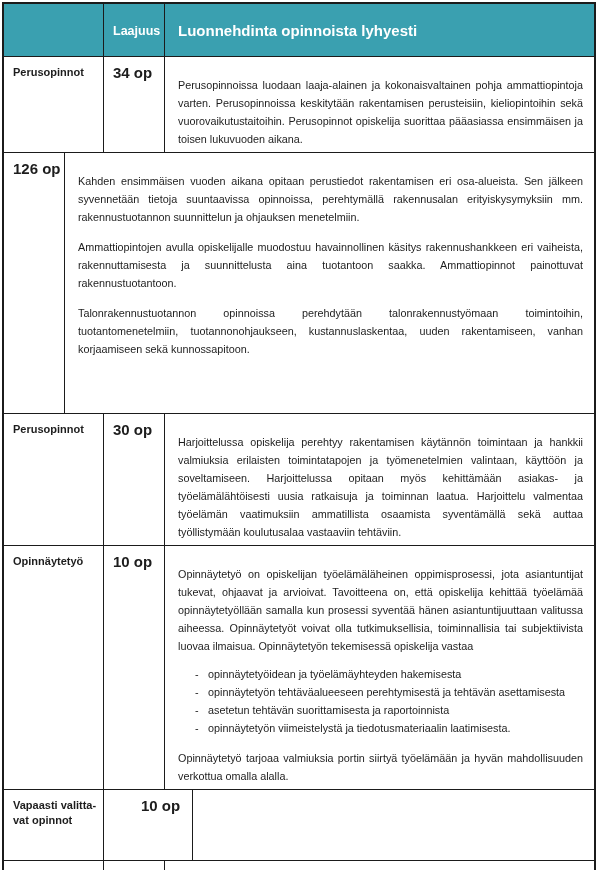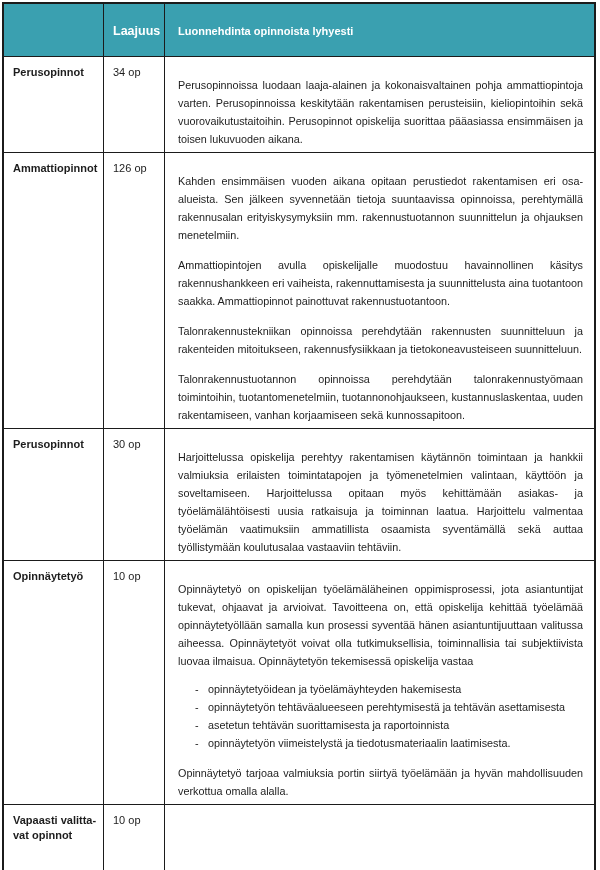--- a/index.html
+++ b/index.html
@@ -45,22 +45,22 @@
     font-weight: bold;
     font-size: 11px;
     line-height: 15px;
     white-space: pre-line;
   }
   .c2 {
     width: 61px;
     flex: 0 0 61px;
     border-right: 1.5px solid #1b1b1b;
     padding: 8px 3px 4px 9px;
-    font-weight: normal;
-    font-size: 11px;
+    font-weight: bold;
+    font-size: 15px;
     line-height: 15px;
   }
   .c3 {
     flex: 1 1 auto;
     padding: 7px 11px 4px 13px;
     font-size: 10.8px;
     line-height: 18px;
     text-align: justify;
   }
   .header-row {
@@ -72,21 +72,21 @@
     display: flex;
     align-items: center;
     font-weight: bold;
     padding-top: 2px;
     padding-bottom: 0;
   }
   .header-row .c2 {
     font-size: 12.5px;
   }
   .header-row .c3 {
-    font-size: 11px;
+    font-size: 15px;
     text-align: left;
   }
   .c3 p {
     margin: 12px 0 10px 0;
   }
   .c3 p:last-child {
     margin-bottom: 0;
   }
   .c3 ul {
     list-style: none;
@@ -98,21 +98,21 @@
     text-align: left;
   }
   .c3 li .dash {
     flex: 0 0 13px;
   }
   
   .h-r0 { min-height: 90px; }
   .h-r1 { min-height: 260px; }
   .h-r2 { min-height: 121px; }
   .h-r3 { min-height: 229px; }
-  .h-r4 { min-height: 70px; }
+  .h-r4 { min-height: 70px; gap: 28px; }
   .h-r5 { min-height: 32px; }
 </style>
 </head>
 <body>
 
 <div class="page">
   <div class="study-table">
 
     <div class="t-row header-row">
       <div class="cell c1"></div>
@@ -122,26 +122,24 @@
 
     <div class="t-row h-r0">
       <div class="cell c1">Perusopinnot</div>
       <div class="cell c2">34 op</div>
       <div class="cell c3">
         <p>Perusopinnoissa luodaan laaja-alainen ja kokonaisvaltainen pohja ammattiopintoja varten. Perusopinnoissa keskitytään rakentamisen perusteisiin, kieliopintoihin sekä vuorovaikutustaitoihin. Perusopinnot opiskelija suorittaa pääasiassa ensimmäisen ja toisen lukuvuoden aikana.</p>
       </div>
     </div>
 
     <div class="t-row h-r1">
-      <div class="cell c1">Ammattiopinnot</div>
       <div class="cell c2">126 op</div>
       <div class="cell c3">
         <p>Kahden ensimmäisen vuoden aikana opitaan perustiedot rakentamisen eri osa-alueista. Sen jälkeen syvennetään tietoja suuntaavissa opinnoissa, perehtymällä rakennusalan erityiskysymyksiin mm. rakennustuotannon suunnittelun ja ohjauksen menetelmiin.</p>
         <p>Ammattiopintojen avulla opiskelijalle muodostuu havainnollinen käsitys rakennushankkeen eri vaiheista, rakennuttamisesta ja suunnittelusta aina tuotantoon saakka. Ammattiopinnot painottuvat rakennustuotantoon.</p>
-        <p>Talonrakennustekniikan opinnoissa perehdytään rakennusten suunnitteluun ja rakenteiden mitoitukseen, rakennusfysiikkaan ja tietokoneavusteiseen suunnitteluun.</p>
         <p>Talonrakennustuotannon opinnoissa perehdytään talonrakennustyömaan toimintoihin, tuotantomenetelmiin, tuotannonohjaukseen, kustannuslaskentaa, uuden rakentamiseen, vanhan korjaamiseen sekä kunnossapitoon.</p>
       </div>
     </div>
 
     <div class="t-row h-r2">
       <div class="cell c1">Perusopinnot</div>
       <div class="cell c2">30 op</div>
       <div class="cell c3">
         <p>Harjoittelussa opiskelija perehtyy rakentamisen käytännön toimintaan ja hankkii valmiuksia erilaisten toimintatapojen ja työmenetelmien valintaan, käyttöön ja soveltamiseen. Harjoittelussa opitaan myös kehittämään asiakas- ja työelämälähtöisesti uusia ratkaisuja ja toiminnan laatua. Harjoittelu valmentaa työelämän vaatimuksiin ammatillista osaamista syventämällä sekä auttaa työllistymään koulutusalaa vastaaviin tehtäviin.</p>
       </div>

